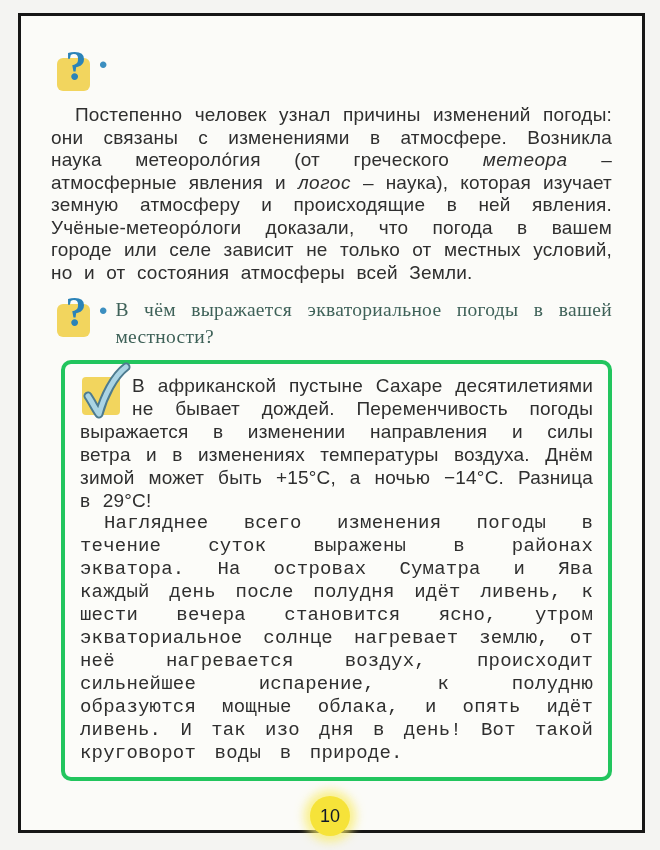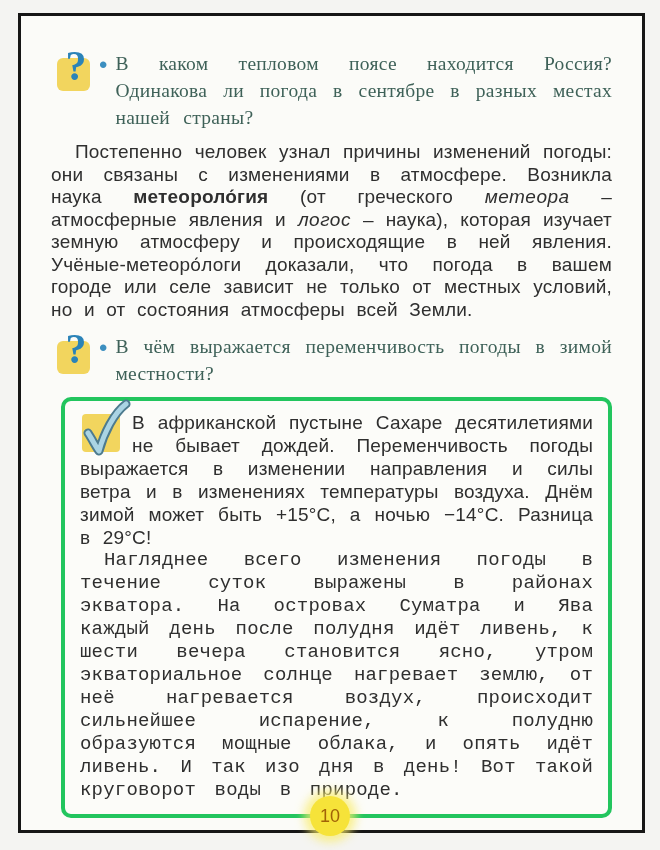--- a/index.html
+++ b/index.html
@@ -28,21 +28,21 @@
   .q-text{
     flex:1;font-family:"Liberation Serif", serif;font-size:19.5px;line-height:27px;
     color:#3e6158;text-align:justify;word-spacing:8px;letter-spacing:0.3px;
   }
 
   
   .para{
     margin:10px 0 0 0;font-size:19px;line-height:22.5px;color:#2f2f2f;
     text-align:justify;text-indent:24px;word-spacing:6px;letter-spacing:0.2px;
   }
-  .bold{font-weight:bold;}
+  .bold{font-weight:normal;}
   .ital{font-style:italic;font-family:Liberation Sans, sans-serif;letter-spacing:0.5px;}
 
   
   .info-box{
     margin:10px 0 0 10px;border:4px solid #22c55e;border-radius:10px;
     padding:10px 15px 12px 15px;background:#fcfcf9;
   }
   .box-para{
     margin:0;font-size:19px;line-height:23px;color:#2f2f2f;
     text-align:justify;word-spacing:7px;letter-spacing:0.2px;
@@ -51,47 +51,46 @@
   .check-float{position:relative;float:left;width:52px;height:46px;}
   .check-square{position:absolute;left:2px;top:3px;width:38px;height:38px;border-radius:4px;background:#f2d55e;}
   .check-svg{position:absolute;left:-2px;top:-12px;}
 
   
   .page-badge{
     position:absolute;left:50%;top:796px;transform:translateX(-50%);
     width:40px;height:40px;border-radius:50%;background:#f6e339;
     box-shadow:0 0 10px 6px rgba(248,236,110,0.75);
     display:flex;align-items:center;justify-content:center;
-    font-size:18px;color:#a16207;z-index:3;
+    font-size:18px;color:#0f172a;z-index:3;
   }
 </style>
 </head>
 <body>
 
 <div class="page-frame">
   <div class="content">
 
     <div class="question">
       <div class="q-icon-wrap">
         <div class="q-square"></div>
         <div class="q-mark">?</div>
       </div>
       <div class="q-bullet">•</div>
-      <div class="q-text">В каком тепловом поясе находится Рос­сия? Одинакова ли погода в сентябре в разных местах нашей страны?</div>
     </div>
 
     <p class="para"><span>Постепенно человек узнал причины изменений погоды: они связаны с изменениями в атмосфе­ре. Возникла наука </span><span class="bold">метеороло́гия</span><span> (от греческого </span><span class="ital">метеора</span><span> – атмосферные явления и </span><span class="ital">логос</span><span> – нау­ка), которая изучает земную атмосферу и проис­ходящие в ней явления. Учёные-метеоро́логи до­казали, что погода в вашем городе или селе за­висит не только от местных условий, но и от состояния атмосферы всей Земли.</span></p>
 
     <div class="question q2">
       <div class="q-icon-wrap">
         <div class="q-square"></div>
         <div class="q-mark">?</div>
       </div>
       <div class="q-bullet">•</div>
-      <div class="q-text">В чём выражается переменчивость погоды в зимой местности?</div>
+      <div class="q-text">В чём выражается экваториальное погоды в вашей местности?</div>
     </div>
 
     <div class="info-box">
       <p class="box-para first"><span class="check-float">
             <span class="check-square"></span>
             <svg class="check-svg" width="54" height="60" viewBox="0 0 54 60">
               <path d="M10 34 C 14 40, 18 48, 21 52 C 26 34, 36 14, 48 5" fill="none" stroke="#4d7b8f" stroke-width="9" stroke-linecap="round" stroke-linejoin="round"></path>
               <path d="M10 34 C 14 40, 18 48, 21 52 C 26 34, 36 14, 48 5" fill="none" stroke="#aad4e4" stroke-width="5" stroke-linecap="round" stroke-linejoin="round"></path>
             </svg>
           </span><span>В африканской пустыне Сахаре десяти­летиями не бывает дождей. Переменчи­вость погоды выражается в изменении на­правления и силы ветра и в изменениях тем­пературы воздуха. Днём зимой может быть +15°С, а ночью −14°С. Разница в 29°С!</span></p>

